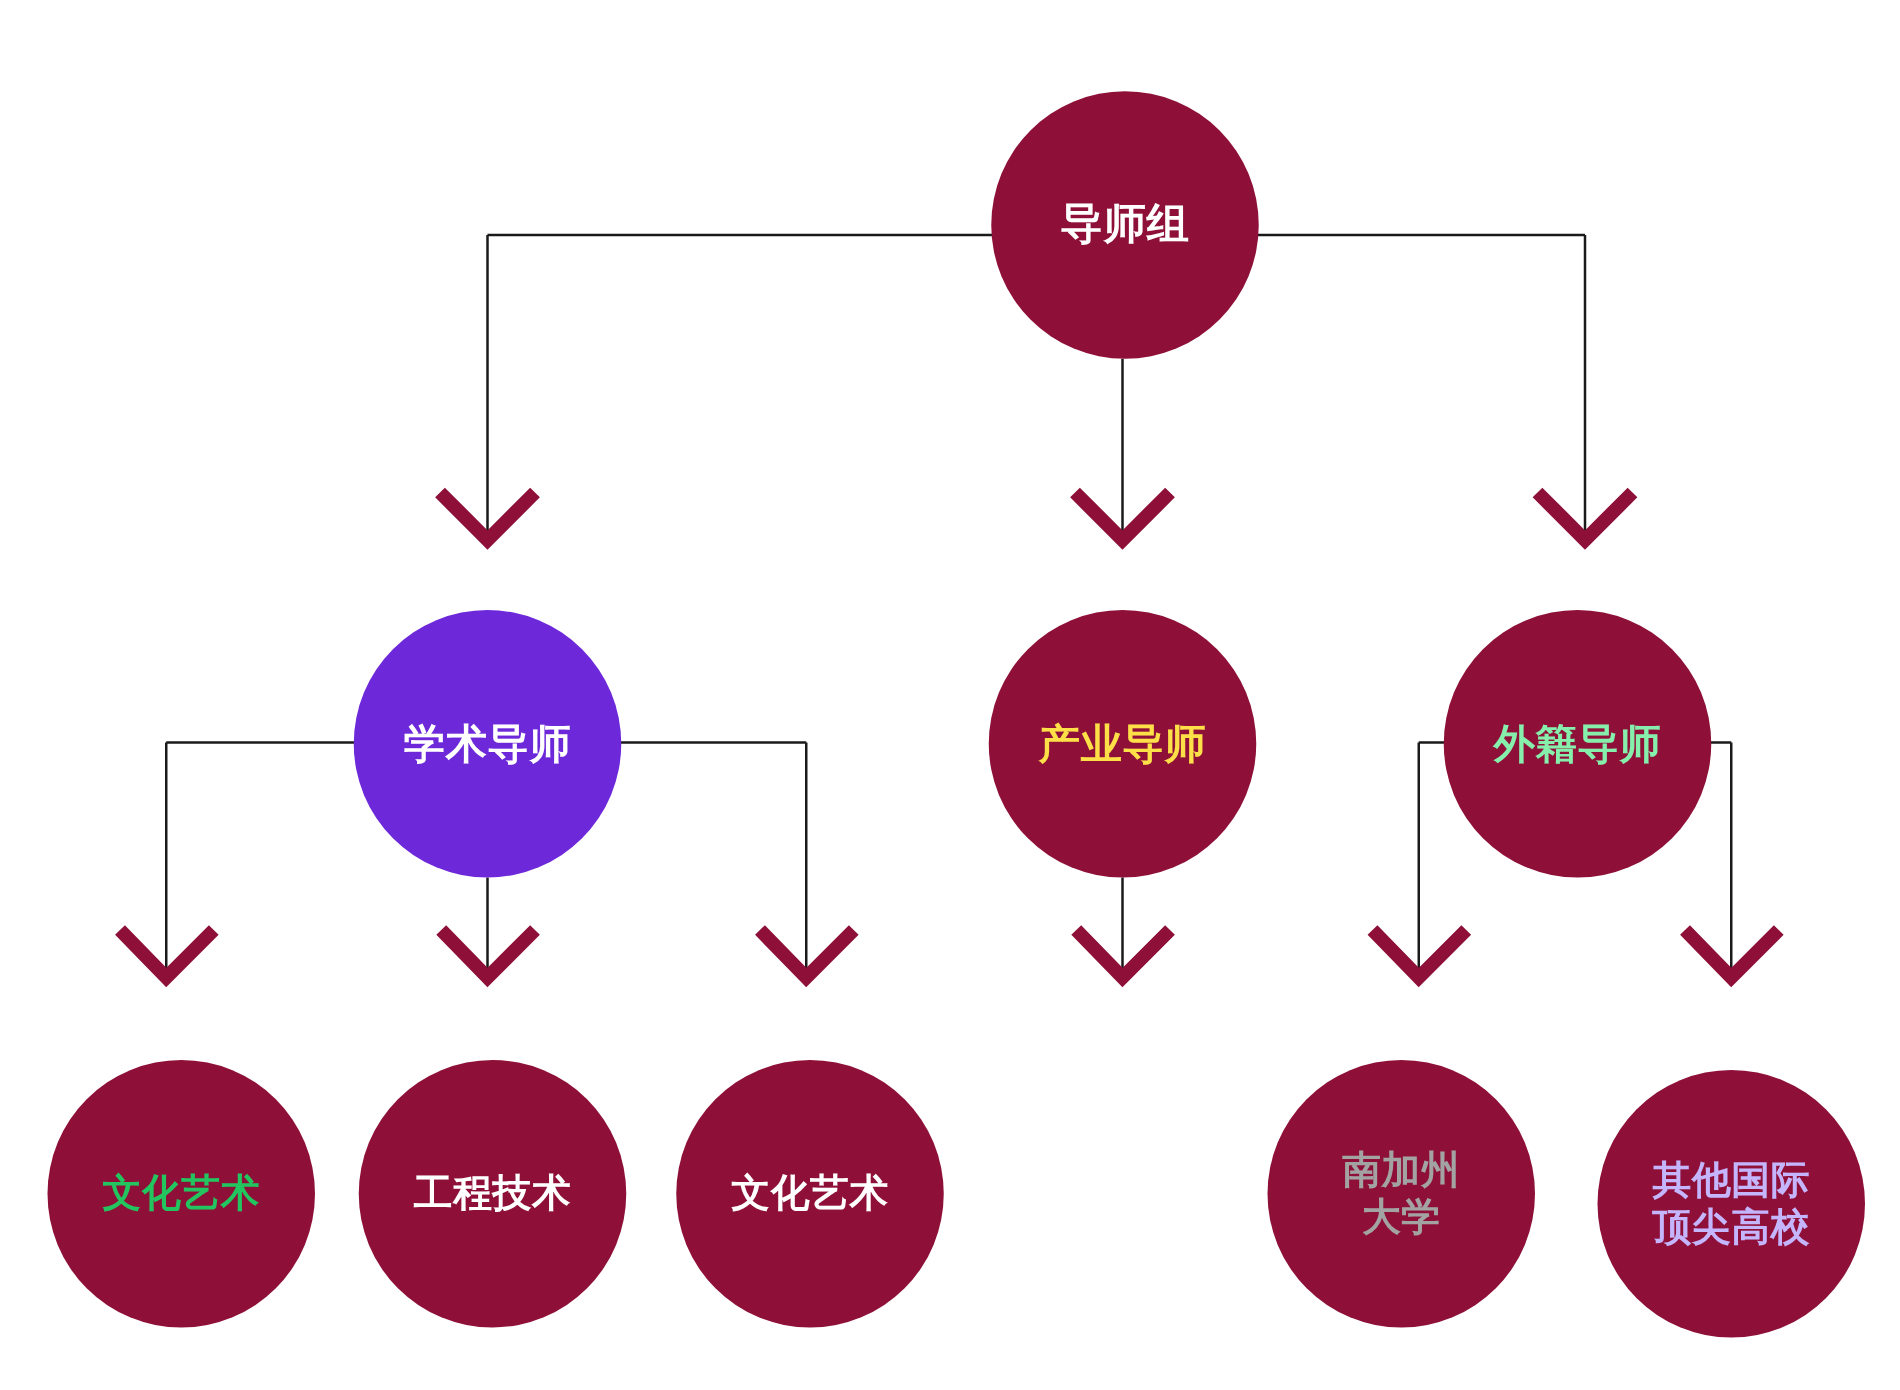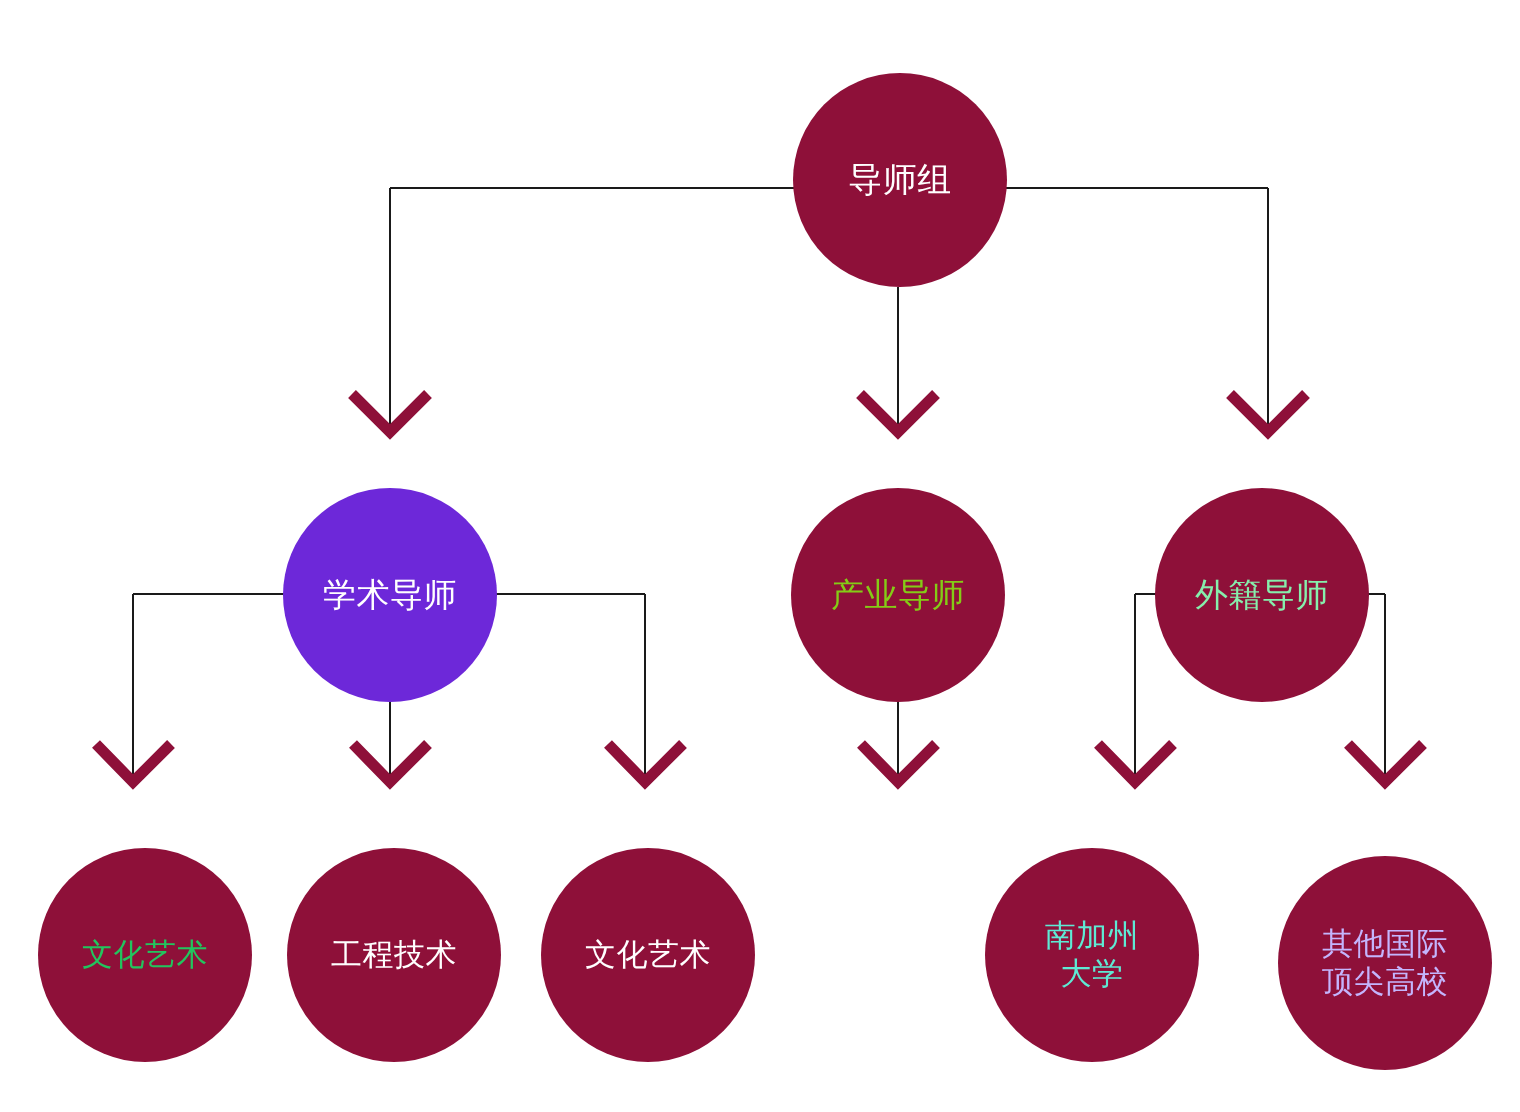--- a/index.html
+++ b/index.html
@@ -37,20 +37,21 @@
     line-height: 1.22;
     white-space: pre-line;
     letter-spacing: 0.5px;
   }
   .node-label {
     display: block;
     width: 100%;
     white-space: pre-line;
     padding: 0 6px;
     box-sizing: border-box;
+    font-weight: bold;
   }
   .level-0 { font-size: 34px; }
   .level-1 { font-size: 33px; }
   .level-2 { font-size: 31px; }
 </style>
 </head>
 <body>
 
 <div id="chart-canvas" style="background: rgb(255, 255, 255);">
 
@@ -94,42 +95,42 @@
   </svg>
 
   <div class="node level-0" style="left: 793px; top: 73px; width: 214px; height: 214px; background: rgb(142, 16, 57); color: rgb(255, 255, 255);">
     <span class="node-label">导师组</span>
   </div>
 
   <div class="node level-1" style="left: 283px; top: 488px; width: 214px; height: 214px; background: #6d28d9; color: rgb(255, 255, 255);">
     <span class="node-label">学术导师</span>
   </div>
 
-  <div class="node level-1" style="left: 791px; top: 488px; width: 214px; height: 214px; background: rgb(142, 16, 57); color: #84cc16;">
+  <div class="node level-1" style="left: 791px; top: 488px; width: 214px; height: 214px; background: rgb(142, 16, 57); color: #fde047;">
     <span class="node-label">产业导师</span>
   </div>
 
   <div class="node level-1" style="left: 1155px; top: 488px; width: 214px; height: 214px; background: rgb(142, 16, 57); color: #86efac;">
     <span class="node-label">外籍导师</span>
   </div>
 
   <div class="node level-2" style="left: 38px; top: 848px; width: 214px; height: 214px; background: rgb(142, 16, 57); color: #22c55e;">
     <span class="node-label">文化艺术</span>
   </div>
 
   <div class="node level-2" style="left: 287px; top: 848px; width: 214px; height: 214px; background: rgb(142, 16, 57); color: rgb(255, 255, 255);">
     <span class="node-label">工程技术</span>
   </div>
 
   <div class="node level-2" style="left: 541px; top: 848px; width: 214px; height: 214px; background: rgb(142, 16, 57); color: rgb(255, 255, 255);">
     <span class="node-label">文化艺术</span>
   </div>
 
 
-  <div class="node level-2" style="left: 985px; top: 848px; width: 214px; height: 214px; background: rgb(142, 16, 57); color: #5eead4;">
+  <div class="node level-2" style="left: 1014px; top: 848px; width: 214px; height: 214px; background: rgb(142, 16, 57); color: #a3a3a3;">
     <span class="node-label">南加州
 大学</span>
   </div>
 
   <div class="node level-2" style="left: 1278px; top: 856px; width: 214px; height: 214px; background: rgb(142, 16, 57); color: #c4b5fd;">
     <span class="node-label">其他国际
 顶尖高校</span>
   </div>
 
 </div>

